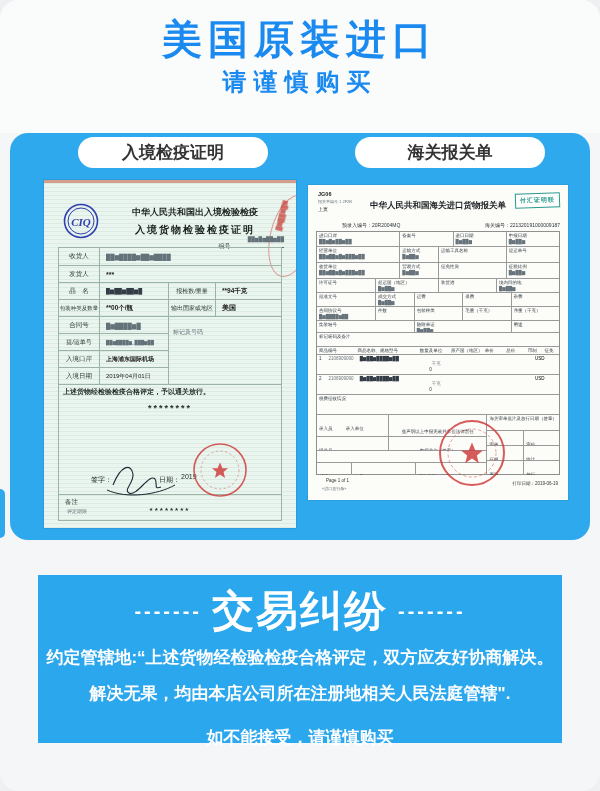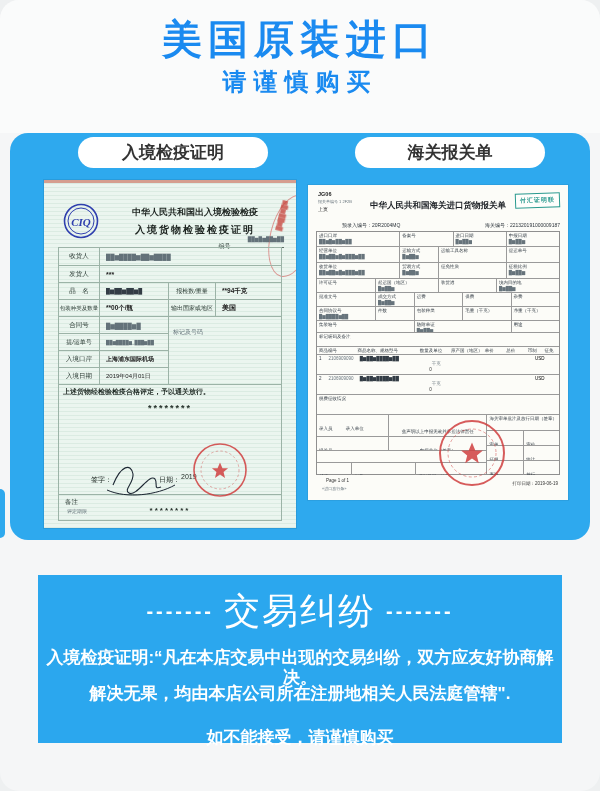--- a/index.html
+++ b/index.html
@@ -24,21 +24,21 @@
   .smudge{filter:blur(.7px);color:#4d5c66;opacity:.85;}
   .smudge-dark{filter:blur(.6px);color:#333c45;}
   .crow{display:flex;border-top:1px solid #9cb3a7;height:17px;box-sizing:border-box;}
   .crow:first-child{border-top:none;}
   .clbl{width:40px;display:flex;align-items:center;justify-content:center;font-size:6.5px;color:#2a3a33;}
   .cval{flex:1;display:flex;align-items:center;padding-left:6px;font-size:6px;border-left:1px solid #9cb3a7;}
   .dispute{position:absolute;left:38px;top:575px;width:524px;height:168px;background:#2ba7ee;}
   .dispute-titlerow{position:absolute;left:0;top:14px;width:100%;display:flex;
         align-items:center;justify-content:center;color:#fff;}
   .dash{font-size:20px;font-weight:800;letter-spacing:3px;line-height:44px;}
-  .dispute-title{font-size:36px;font-weight:400;letter-spacing:2px;margin:0 10px;line-height:44px;}
+  .dispute-title{font-size:42px;font-weight:700;letter-spacing:2px;margin:0 10px;line-height:44px;}
   .dispute-line{position:absolute;left:0;width:100%;text-align:center;color:#fff;
         font-size:17px;font-weight:700;line-height:20px;}
   .edge-tab{position:absolute;left:0;top:489px;width:5px;height:49px;background:#2ea9ee;
         border-radius:0 5px 5px 0;}
   
   .grow{display:flex;border-top:1px solid #9a9a9a;box-sizing:border-box;}
   .gcell{border-left:1px solid #9a9a9a;box-sizing:border-box;padding:1px 2px;overflow:hidden;}
   .gcell:first-child{border-left:none;}
   .glbl{font-size:4.5px;color:#333c45;line-height:5.5px;}
   .gval{font-size:4.5px;line-height:5.5px;}
@@ -383,19 +383,19 @@
       </svg>
     </div>
   </div>
 
   <div class="dispute">
     <div class="dispute-titlerow">
       <span class="dash">-------</span>
       <span class="dispute-title">交易纠纷</span>
       <span class="dash">-------</span>
     </div>
-    <div class="dispute-line" style="top:73px;">入境检疫证明:“凡在本店交易中出现的交易纠纷，双方应友好协商解决。</div>
+    <div class="dispute-line" style="top:73px;">约定管辖地:“上述货物经检验检疫合格评定，双方应友好协商解决。</div>
     <div class="dispute-line" style="top:109px;">解决无果，均由本店公司所在注册地相关人民法庭管辖".</div>
     <div class="dispute-line" style="top:153px;">如不能接受，请谨慎购买</div>
   </div>
 
   <div class="edge-tab"></div>
 </div>
 
 </body></html>

